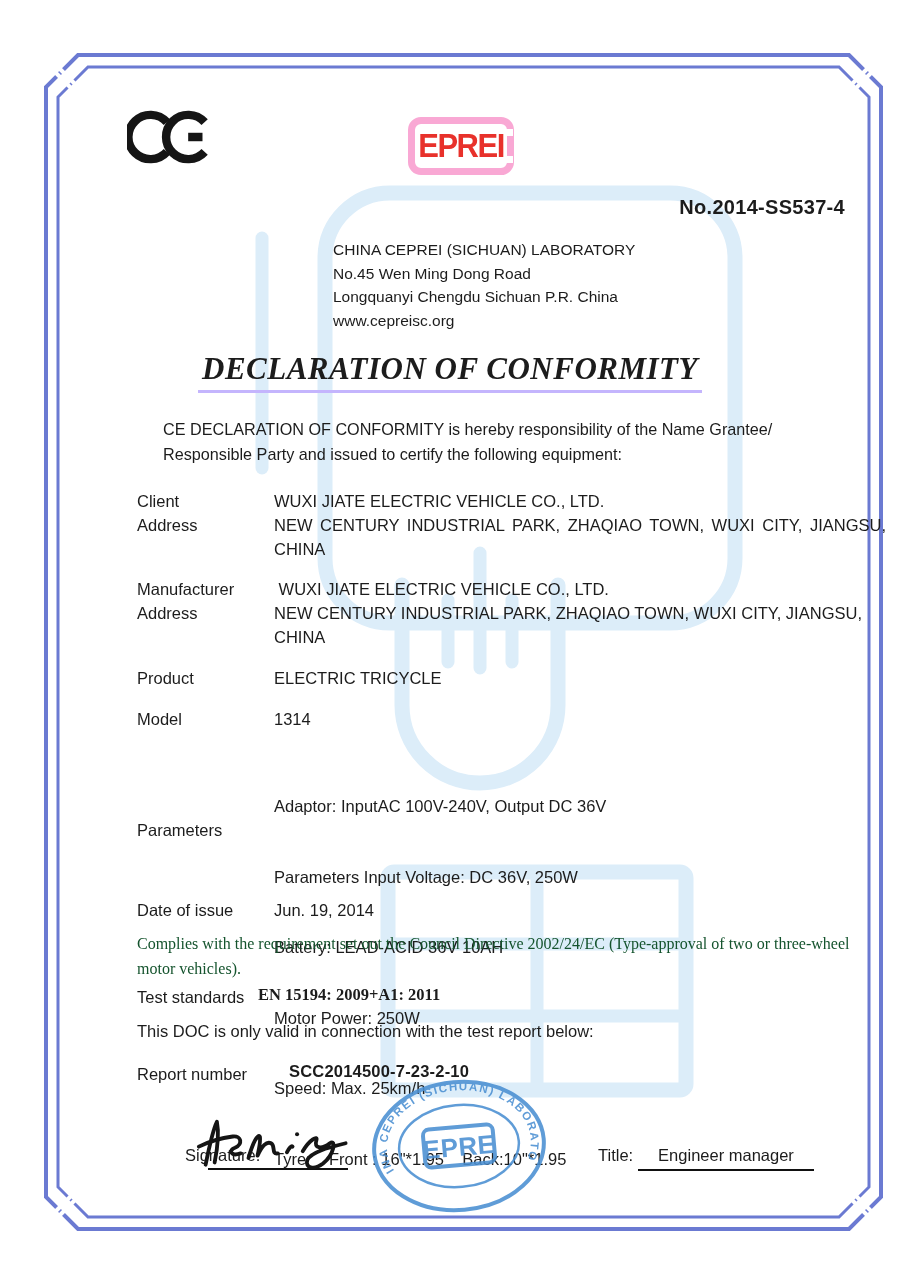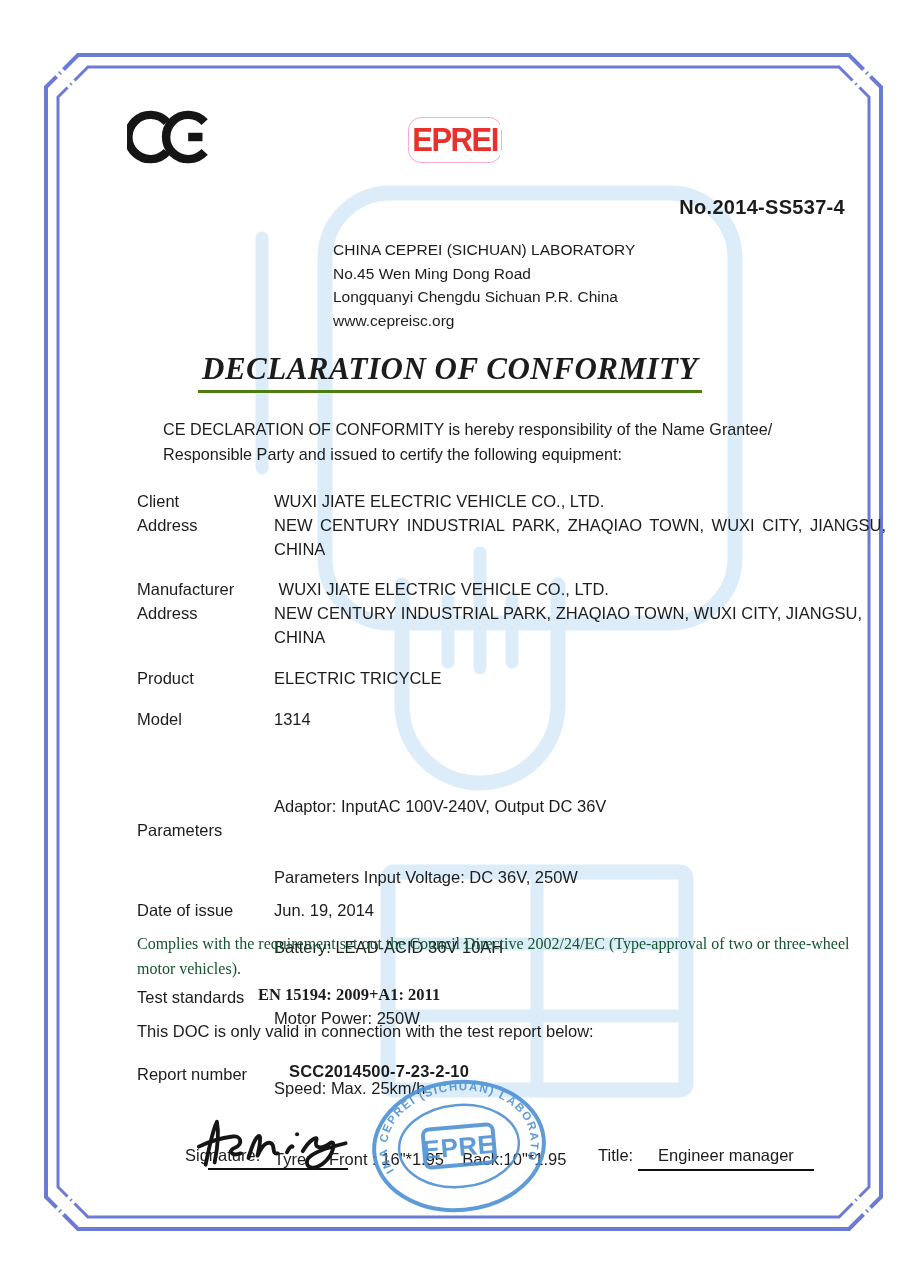--- a/index.html
+++ b/index.html
@@ -12,39 +12,39 @@
   .content{z-index:2;}
   .lbl{position:absolute;left:137px;font-size:16.5px;line-height:24px;white-space:pre;}
   .val{position:absolute;left:242px;font-size:16.5px;line-height:24px;white-space:pre-wrap;margin-left:32px;}
   .stretch{width:612px;white-space:normal;text-align:justify;text-align-last:justify;}
   .cert-no{position:absolute;left:595px;top:196px;width:250px;text-align:right;
            font-size:20px;font-weight:bold;letter-spacing:.3px;}
   .lab{position:absolute;left:333px;top:238px;font-size:15.5px;line-height:23.7px;}
   .title-wrap{position:absolute;left:0;right:0;top:351px;text-align:center;}
   .title-wrap span{display:inline-block;font-family:"Liberation Serif",serif;
       font-weight:bold;font-style:italic;font-size:31px;letter-spacing:.5px;
-      border-bottom:3px solid #4d7c0f;padding:0 4px 3px 4px;}
+      border-bottom:3px solid #c4b5fd;padding:0 4px 3px 4px;}
   .intro{position:absolute;left:163px;top:417px;font-size:16.2px;line-height:25px;}
   .serif-par{position:absolute;left:137px;top:932px;font-family:"Liberation Serif",serif;
       font-size:16px;line-height:24.5px;color:#14532d;}
   .test-val{position:absolute;left:258px;top:985px;font-family:"Liberation Serif",serif;
       font-weight:bold;font-size:16.5px;}
   .doc-note{position:absolute;left:137px;top:1022px;font-size:16.5px;}
   .report-val{position:absolute;left:289px;top:1062px;font-weight:bold;font-size:16.5px;letter-spacing:.2px;}
   .sig-label{position:absolute;left:137px;top:1146px;font-size:16.5px;margin-left:48px;}
   .sig-line{position:absolute;left:208px;top:1122px;width:140px;height:46px;border-bottom:2px solid #111;}
   .sig-svg{position:absolute;left:194px;top:1106px;}
   .stamp-svg{position:absolute;left:369px;top:1076px;}
   .title-label{position:absolute;left:598px;top:1146px;font-size:16.5px;}
   .title-val{position:absolute;left:638px;top:1146px;width:176px;text-align:center;
       font-size:16.5px;border-bottom:2px solid #111;padding-bottom:4px;}
   .contact{position:absolute;left:0;right:0;top:1194px;text-align:center;font-size:15px;}
   .contact span{margin:0 7px;}
   .eprei-logo{position:absolute;left:408px;top:117px;width:92px;height:44px;
-      border:1px solid #f9a8d4;border-radius:13px;background:#fff;
+      border:7px solid #f9a8d4;border-radius:13px;background:#fff;
       display:flex;align-items:center;justify-content:center;}
   .eprei-logo b{font-size:31px;font-weight:bold;color:#e8312b;letter-spacing:-1.5px;
       transform:scaleY(1.08);}
   .eprei-notch{position:absolute;right:-6px;width:7px;height:7px;background:#fff;}
   .ce-svg{position:absolute;left:127px;top:108px;}
 </style>
 </head>
 <body>
 
 <div class="page">

